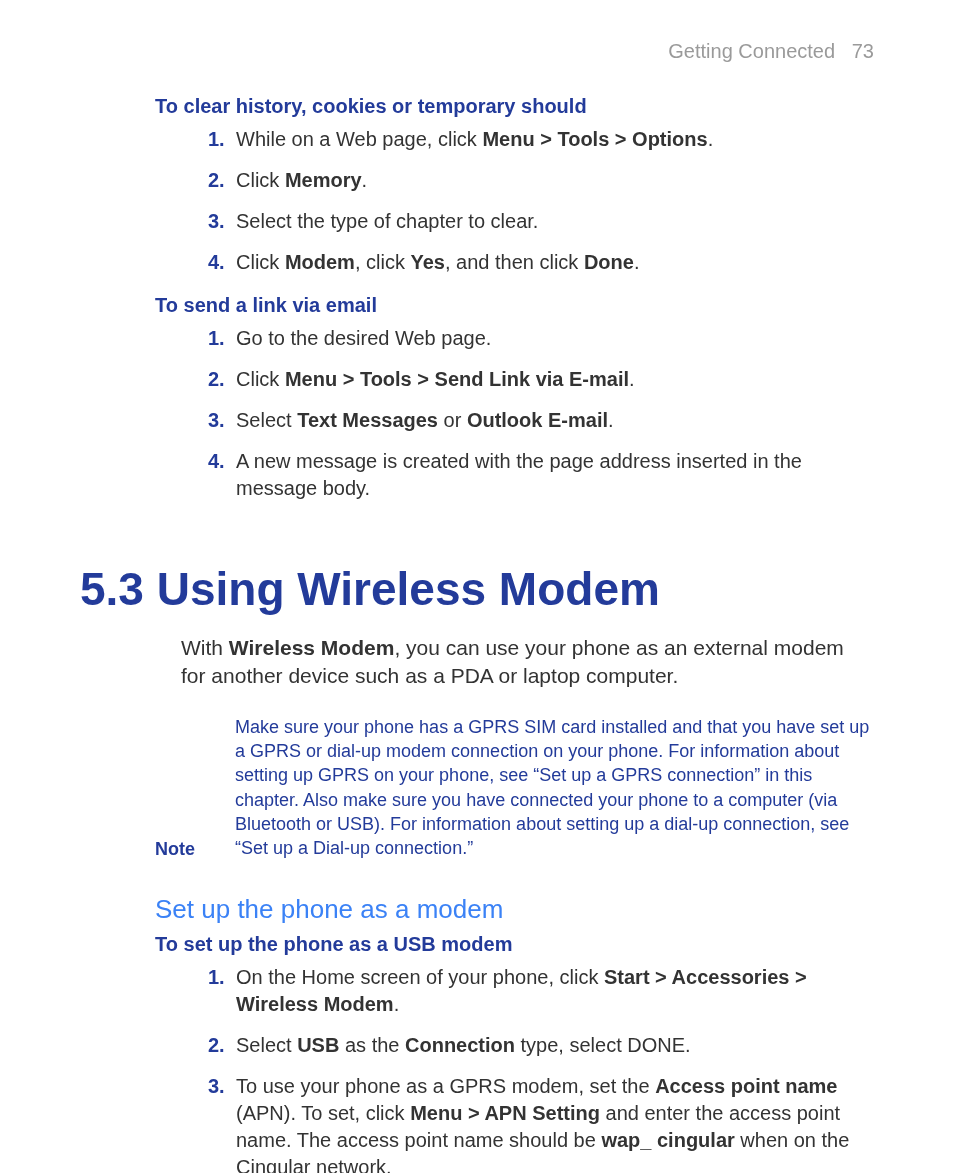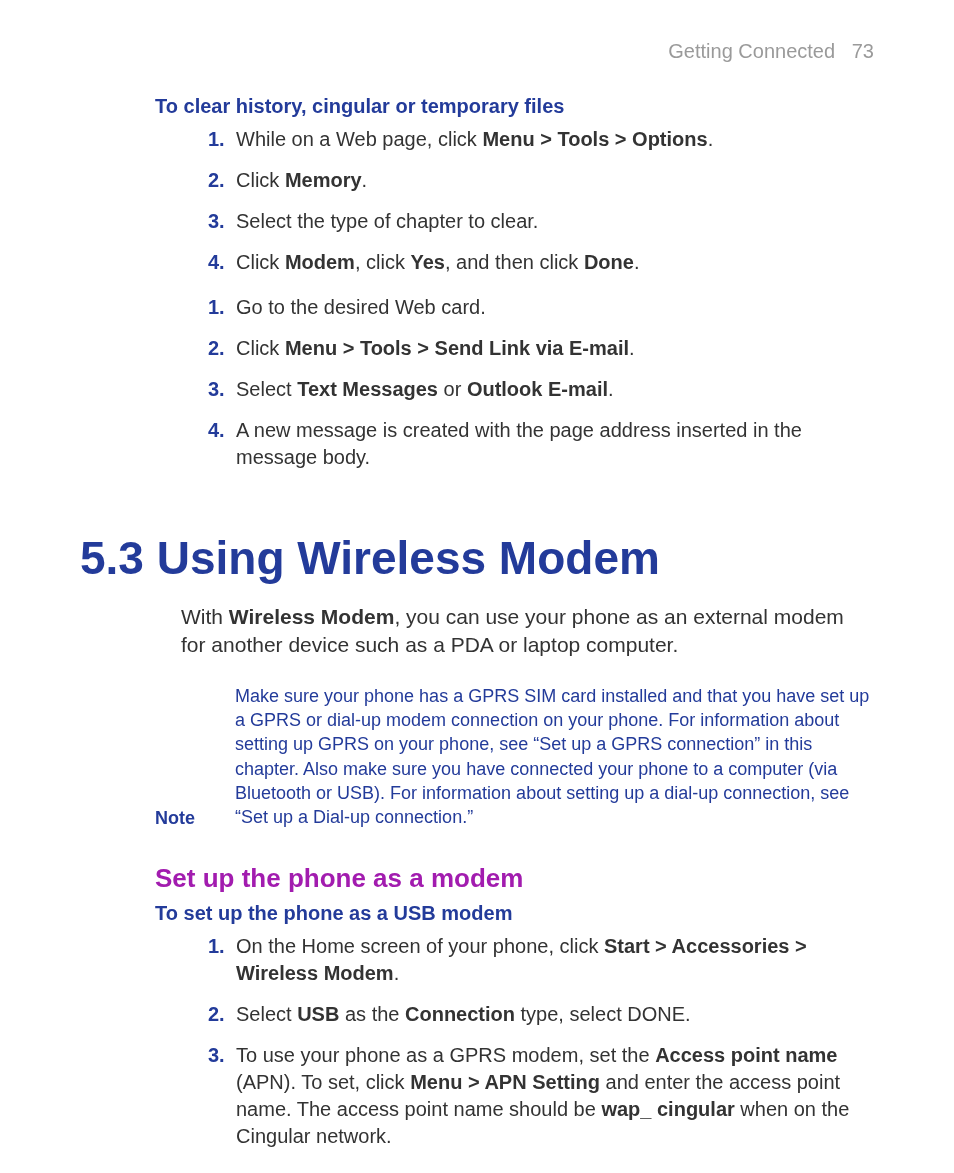--- a/index.html
+++ b/index.html
@@ -72,57 +72,58 @@
     width: 80px;
     flex: 0 0 80px;
   }
   .note-text {
     color: #233b9a;
     font-size: 18px;
     line-height: 1.35;
     flex: 1;
   }
   .subhead {
-    color: #a21caf;
-    font-weight: bold;
+    color: #3b82f6;
+    font-weight: normal;
     font-size: 26px;
     margin: 14px 0 8px 75px;
   }
   b { font-weight: bold; }
 </style>
 </head>
 <body>
 
 <div class="page">
 
   <div class="header-line">
     <span>Getting Connected</span>
     &nbsp;
     <span>73</span>
   </div>
 
-  <div class="bluehead">To clear history, cingular or temporary files</div>
+  <div class="bluehead">To clear history, cookies or temporary should</div>
   <ol class="steps">
     <li><span class="num">1.</span>
       <span>While on a Web page, click </span><b>Menu &gt; Tools &gt; Options</b><span>.</span>
     </li>
     <li><span class="num">2.</span>
       <span>Click </span><b>Memory</b><span>.</span>
     </li>
     <li><span class="num">3.</span>
       <span>Select the type of chapter to clear.</span>
     </li>
     <li><span class="num">4.</span>
       <span>Click </span><b>Modem</b><span>, click </span><b>Yes</b><span>, and then click </span><b>Done</b><span>.</span>
     </li>
   </ol>
 
+  <div class="bluehead">To send a link via email</div>
   <ol class="steps">
     <li><span class="num">1.</span>
-      <span>Go to the desired Web card.</span>
+      <span>Go to the desired Web page.</span>
     </li>
     <li><span class="num">2.</span>
       <span>Click </span><b>Menu &gt; Tools &gt; Send Link via E-mail</b><span>.</span>
     </li>
     <li><span class="num">3.</span>
       <span>Select </span><b>Text Messages</b><span> or </span><b>Outlook E-mail</b><span>.</span>
     </li>
     <li><span class="num">4.</span>
       <span>A new message is created with the page address inserted in the message body.</span>
     </li>

